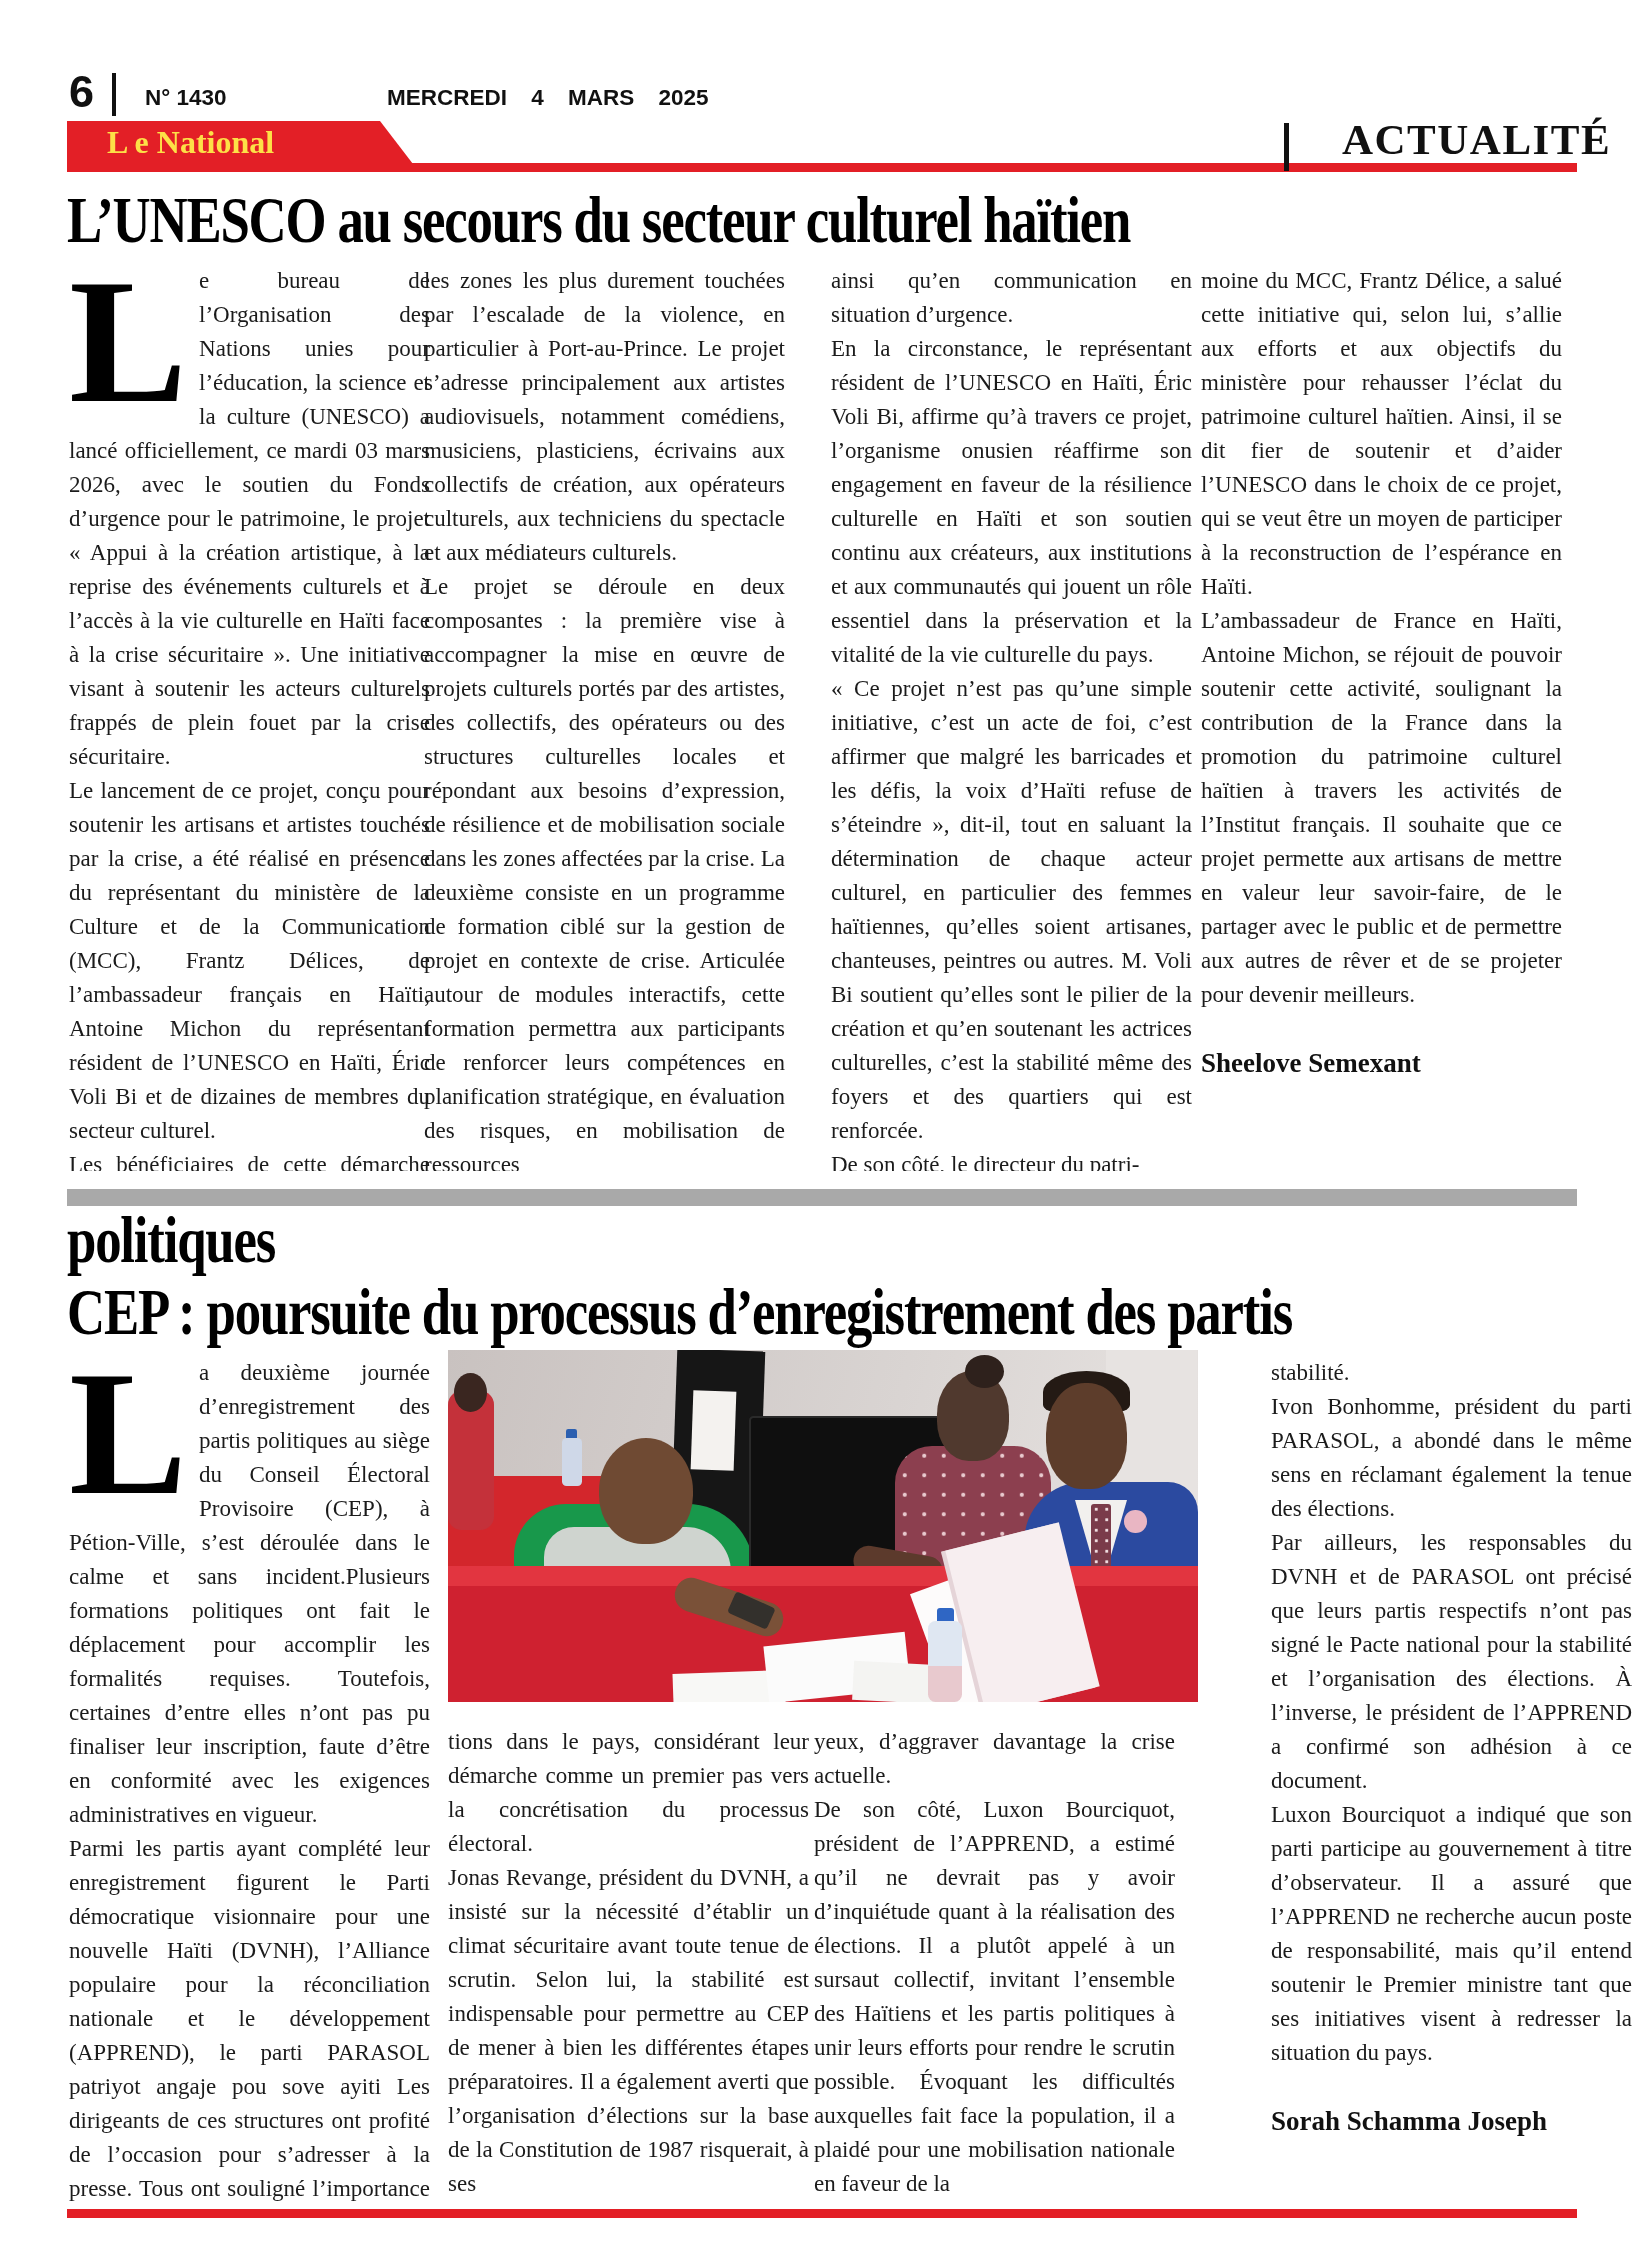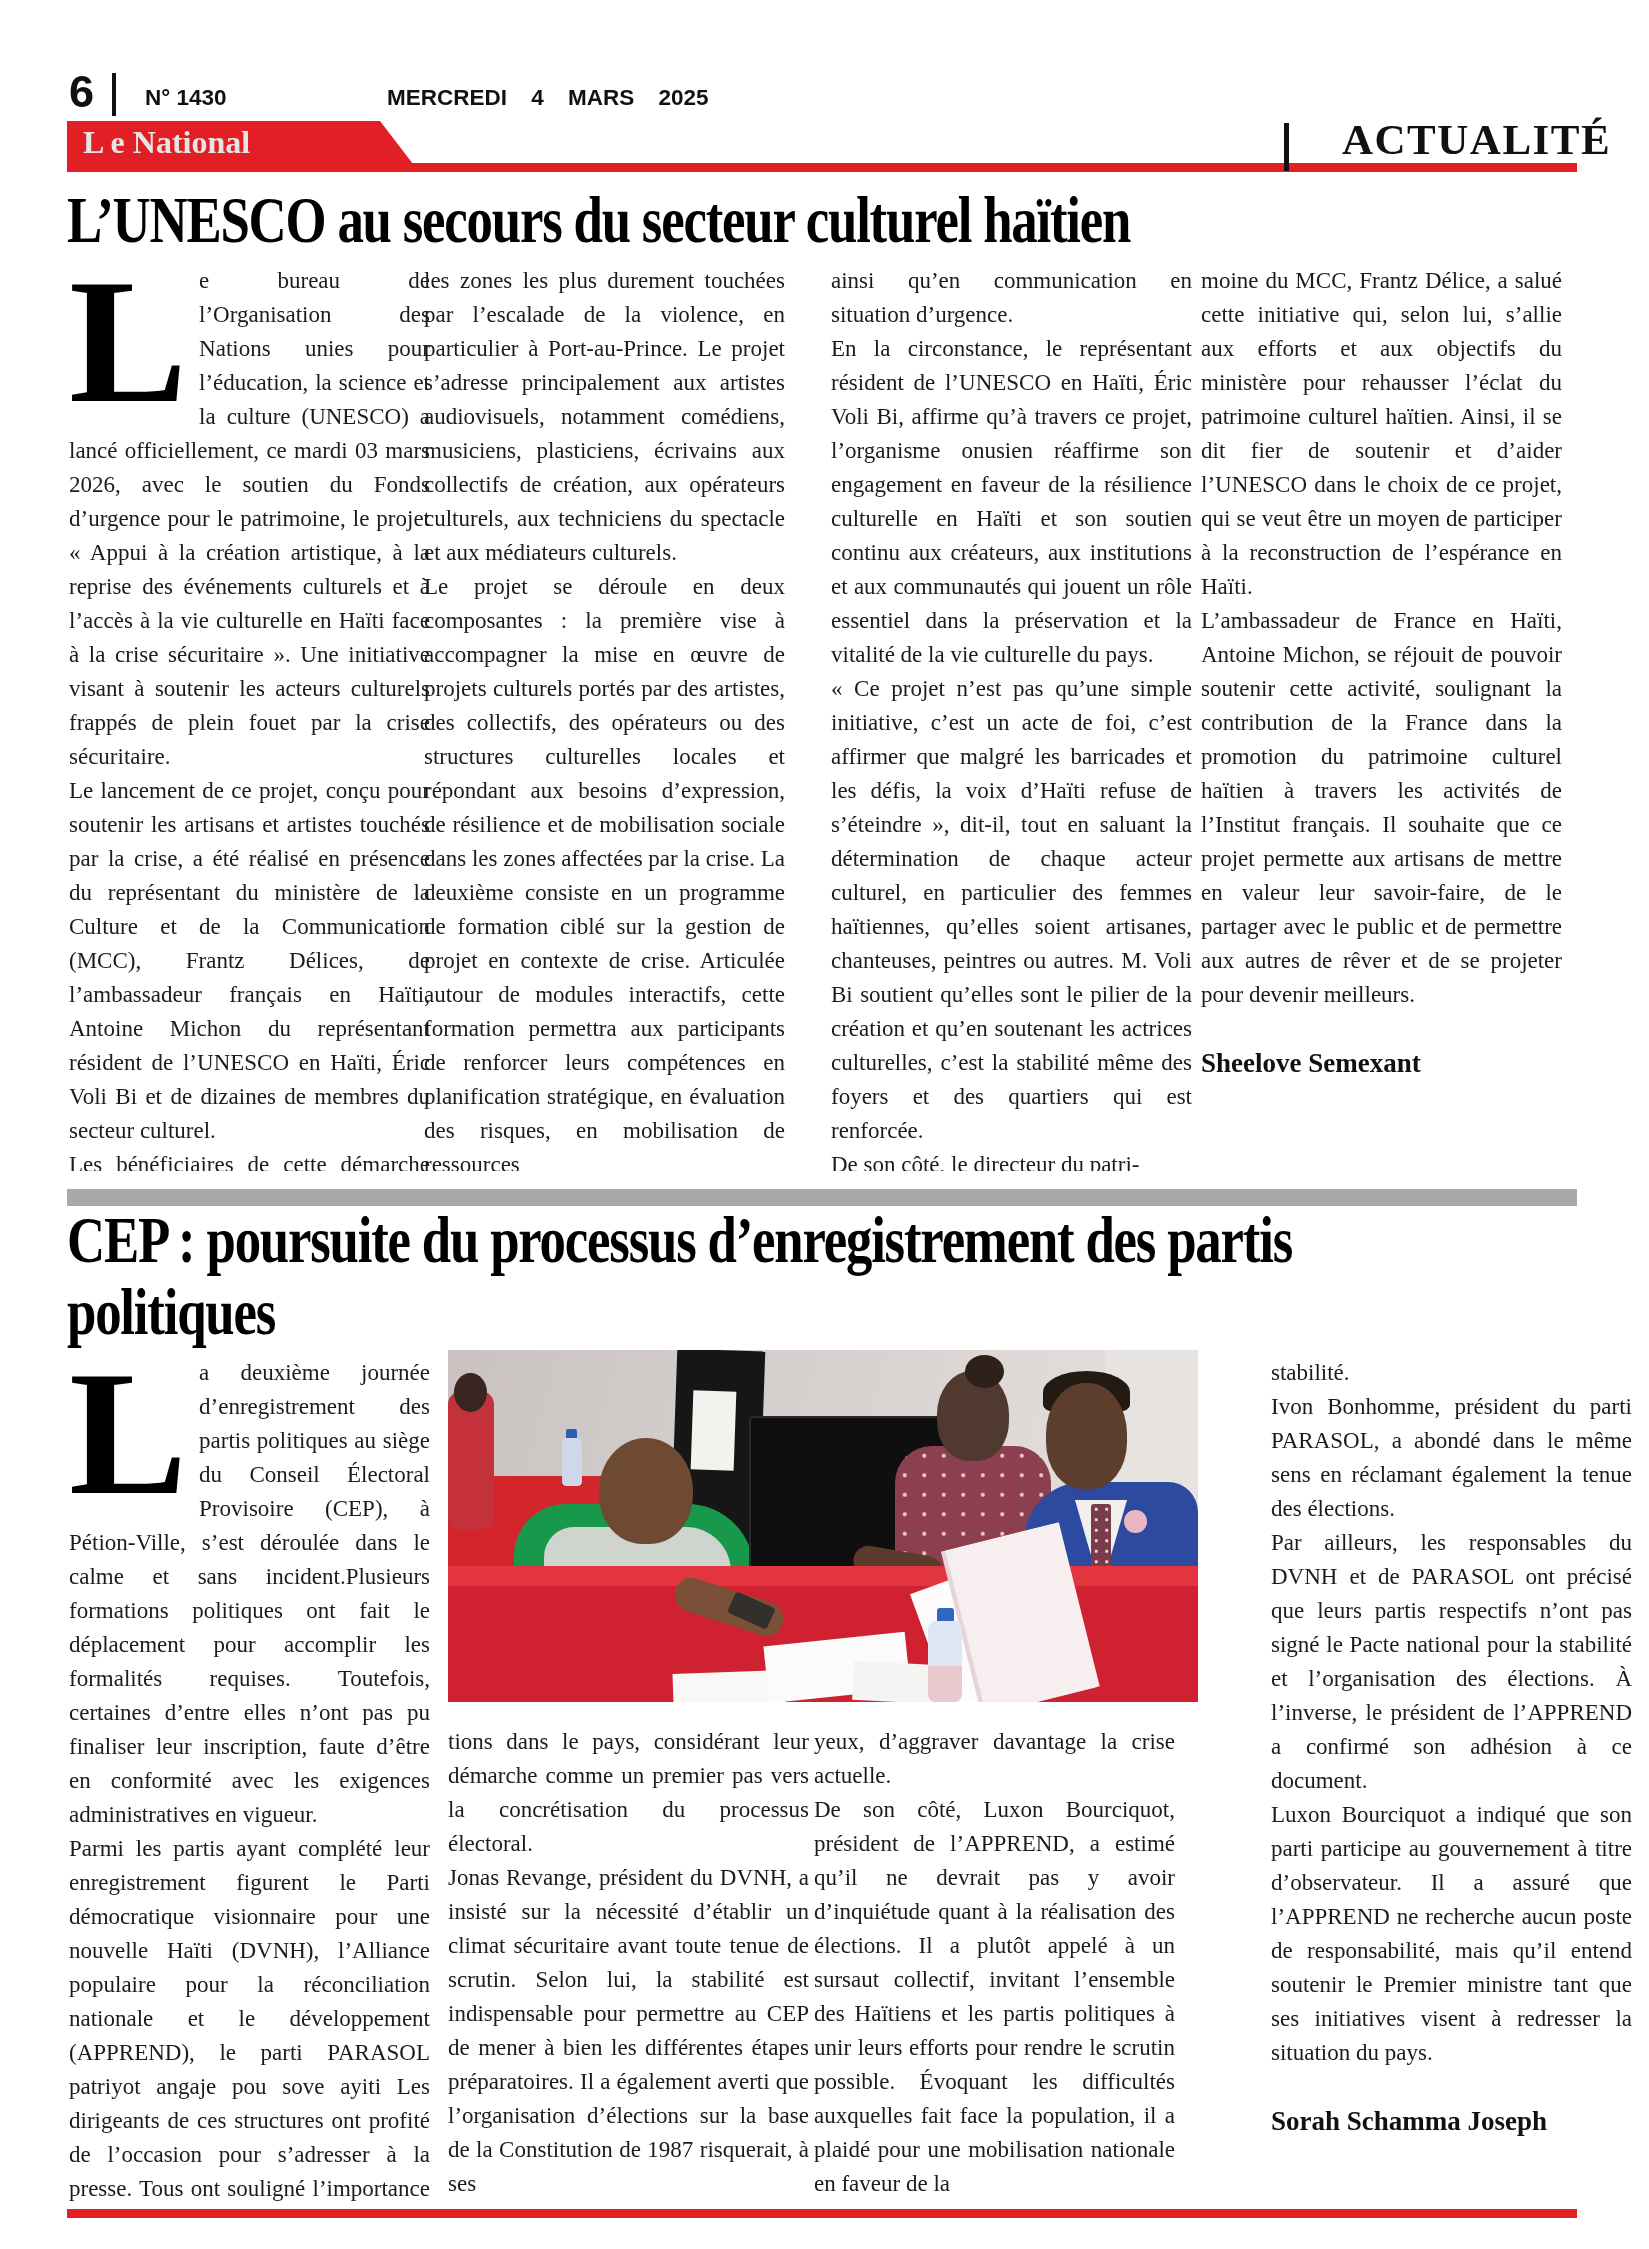--- a/index.html
+++ b/index.html
@@ -7,21 +7,21 @@
          font-family:"Liberation Serif", serif;color:#1b1b1b;}
   .abs{position:absolute;}
 
   
   .page-number{left:69px;top:69px;font:bold 45px/1 "Liberation Sans",sans-serif;color:#111;}
   .page-number-bar{left:112px;top:73px;width:3.7px;height:43px;background:#111;}
   .issue{left:145px;top:87px;font:bold 22.5px/1 "Liberation Sans",sans-serif;color:#111;}
   .date{left:387px;top:87px;font:bold 22.5px/1 "Liberation Sans",sans-serif;color:#111;word-spacing:18px;}
   .masthead{left:67px;top:121px;width:346px;height:43px;background:#e31f26;
             clip-path:polygon(0 0,313px 0,346px 100%,0 100%);}
-  .masthead span{display:block;padding-left:16px;font:bold 32px/42px "Liberation Serif",serif;color:#e5e5e5;}
+  .masthead span{display:block;padding-left:40px;font:bold 32px/42px "Liberation Serif",serif;color:#fde047;}
   .header-rule{left:67px;top:163px;width:1510px;height:9px;background:#e31f26;}
   .section-bar{left:1284px;top:123px;width:4.5px;height:48px;background:#111;}
   .section-title{left:1342px;top:118px;font:bold 43px/1 "Liberation Serif",serif;color:#111;letter-spacing:1.5px;}
 
   
   .headline{white-space:nowrap;}
   .headline .cond{display:inline-block;transform:scaleX(0.8);transform-origin:0 0;
        font:bold 66px/0.95 "Liberation Serif",serif;letter-spacing:-1.5px;color:#000;}
   .h1{left:67px;top:189px;}
   .h2{left:67px;top:1209px;}
@@ -121,22 +121,22 @@
 De son côté, le directeur du patri-</span>
   </div>
   <div class="col a1" style="left:1201px">
     <span class="coltext">moine du MCC, Frantz Délice, a salué cette initiative qui, selon lui, s’allie aux efforts et aux objectifs du ministère pour rehausser l’éclat du patrimoine culturel haïtien. Ainsi, il se dit fier de soutenir et d’aider l’UNESCO dans le choix de ce projet, qui se veut être un moyen de participer à la reconstruction de l’espérance en Haïti.
 L’ambassadeur de France en Haïti, Antoine Michon, se réjouit de pouvoir soutenir cette activité, soulignant la contribution de la France dans la promotion du patrimoine culturel haïtien à travers les activités de l’Institut français. Il souhaite que ce projet permette aux artisans de mettre en valeur leur savoir-faire, de le partager avec le public et de permettre aux autres de rêver et de se projeter pour devenir meilleurs.</span>
     <div class="byline">Sheelove Semexant</div>
   </div>
 
   <div class="abs gray-divider"></div>
   <div class="abs headline h2">
+    <span class="line"><span class="cond">politiques</span></span>
     <span class="line"><span class="cond">CEP : poursuite du processus d’enregistrement des partis</span></span>
-    <span class="line"><span class="cond">politiques</span></span>
   </div>
 
   <div class="col" style="left:69px;top:1356px;height:855px">
     <span class="dropcap">L</span><span class="coltext">a deuxième journée d’enregistrement des partis politiques au siège du Conseil Électoral Provisoire (CEP), à Pétion-Ville, s’est déroulée dans le calme et sans incident.Plusieurs formations politiques ont fait le déplacement pour accomplir les formalités requises. Toutefois, certaines d’entre elles n’ont pas pu finaliser leur inscription, faute d’être en conformité avec les exigences administratives en vigueur.
 Parmi les partis ayant complété leur enregistrement figurent le Parti démocratique visionnaire pour une nouvelle Haïti (DVNH), l’Alliance populaire pour la réconciliation nationale et le développement (APPREND), le parti PARASOL patriyot angaje pou sove ayiti Les dirigeants de ces structures ont profité de l’occasion pour s’adresser à la presse. Tous ont souligné l’importance d’organiser des élec-</span>
   </div>
 
   <div class="abs photo">
     <div class="abs ph-wall-right"></div>
     <div class="abs ph-backtable"></div>

